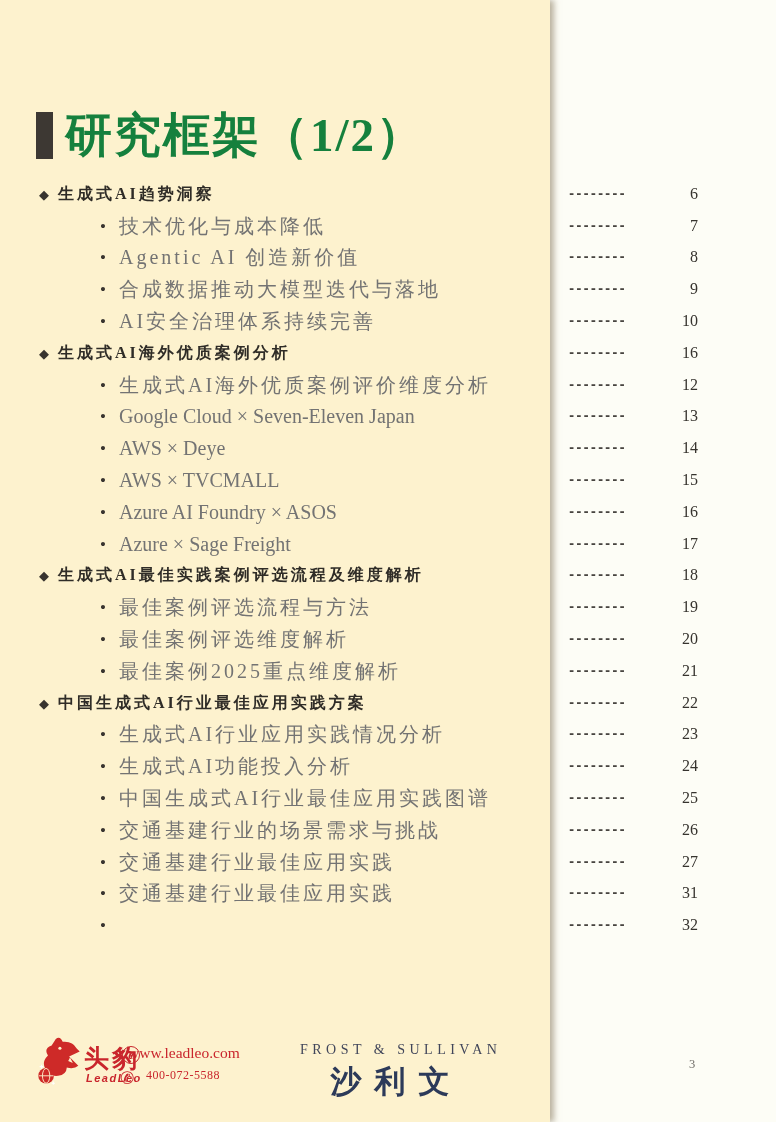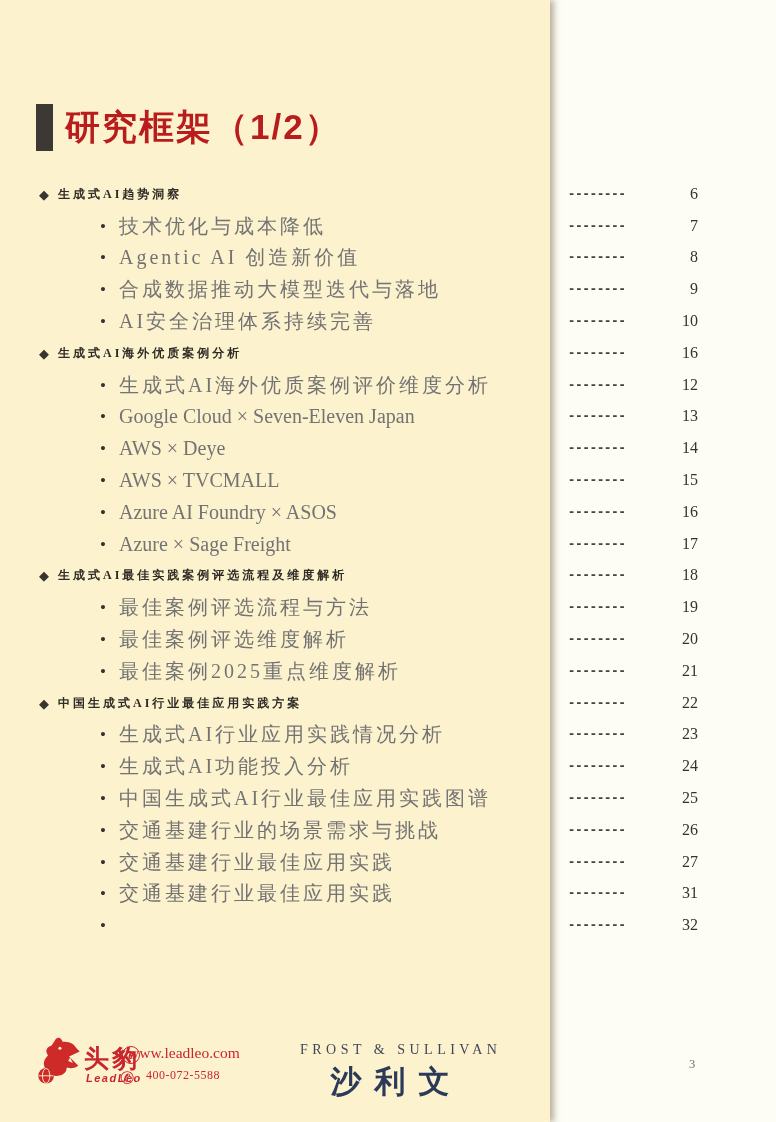--- a/index.html
+++ b/index.html
@@ -11,34 +11,34 @@
   }
   .page{
     position:absolute;left:0;top:0;width:550px;height:1122px;
     background:#fdf2ce;
     box-shadow:4px 0 6px rgba(130,115,85,.55);
   }
   
   .title-wrap{position:absolute;left:36px;top:104px;display:flex;align-items:center;}
   .title-bar{width:17px;height:47px;background:#3d3833;margin-right:12px;}
   .page-title{
-    font-size:35px;font-weight:bold;color:#b91c1c;letter-spacing:2px;
-    font-family:Liberation Sans, sans-serif;
+    font-size:47px;font-weight:bold;color:#15803d;letter-spacing:2px;
+    font-family:Liberation Serif, serif;
   }
   
   .toc{position:absolute;left:0;top:178px;width:776px;}
   .toc-row{position:relative;height:31.8px;}
   .toc-row .marker{position:absolute;top:50%;transform:translateY(-50%);line-height:1;}
   .toc-row.section .marker{left:39px;font-size:13px;color:#38342f;}
   .toc-row.item .marker{left:100px;font-size:17px;color:#38342f;}
   .toc-row .label{
     position:absolute;top:50%;transform:translateY(-50%);
     white-space:nowrap;font-size:20px;color:#737373;
   }
-  .toc-row.section .label{left:58px;font-weight:bold;font-size:12px;color:#2f2c27;letter-spacing:.5px;}
+  .toc-row.section .label{left:58px;font-weight:bold;font-size:16px;color:#2f2c27;letter-spacing:.5px;}
   .toc-row.item .label{left:119px;}
   .toc-row .label.spaced{letter-spacing:3px;}
   .toc-row .leader{
     position:absolute;left:568px;top:50%;transform:translateY(-50%);
     width:58px;overflow:hidden;white-space:nowrap;
     font-family:"DejaVu Sans Mono","Liberation Mono",monospace;
     font-size:12px;font-weight:bold;color:#474440;letter-spacing:0;
   }
   .toc-row .pagenum{
     position:absolute;left:650px;top:50%;transform:translateY(-50%);

